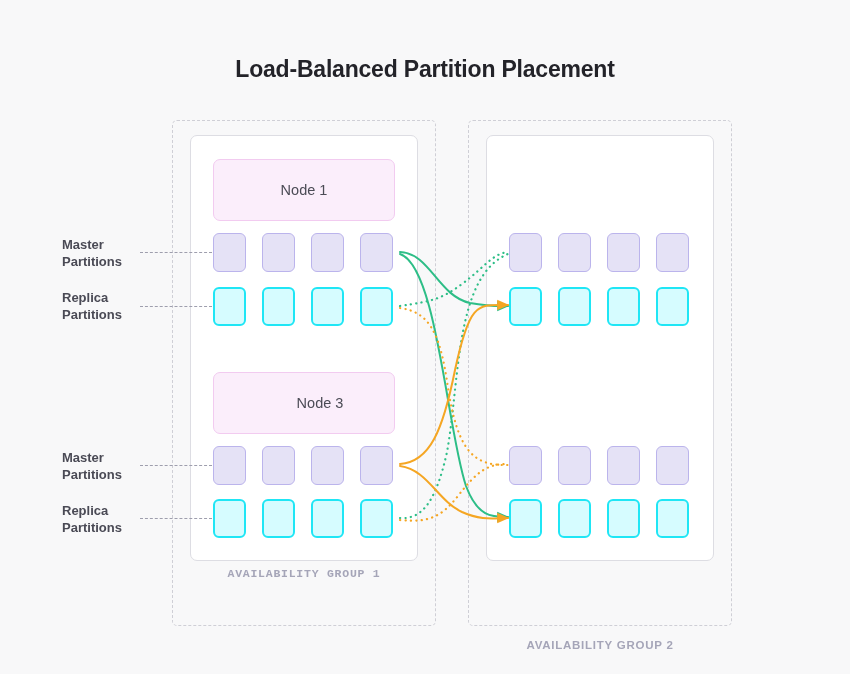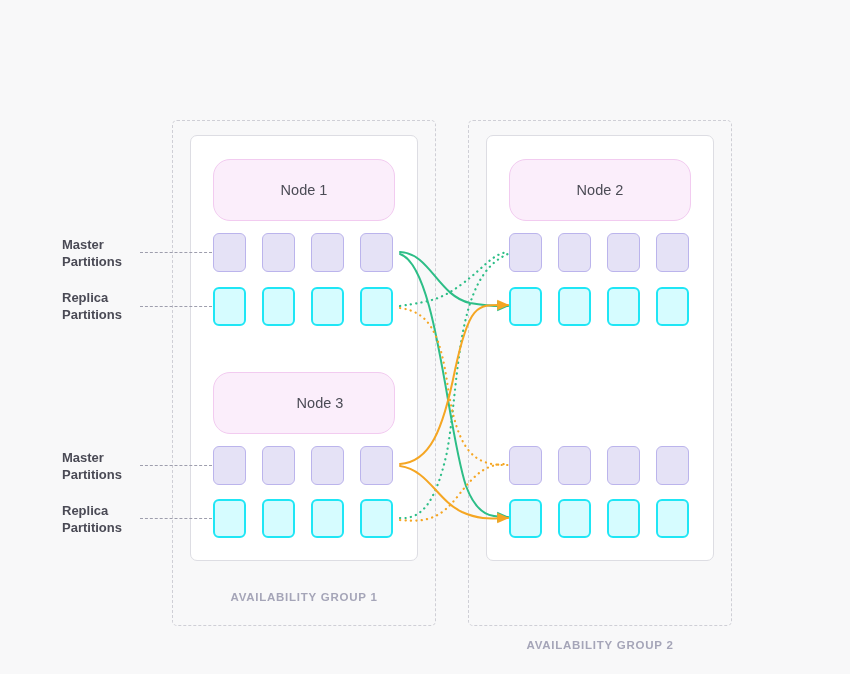--- a/index.html
+++ b/index.html
@@ -46,42 +46,42 @@
 
   .ag-caption {
     position: absolute;
     width: 264px;
     text-align: center;
     font-size: 11.5px;
     font-weight: bold;
     letter-spacing: 0.75px;
     color: #A5A5B8;
   }
-  #ag-caption-1 { left: 172px; top: 591px; }
+  #ag-caption-1 { left: 172px; top: 567px; font-family: Liberation Mono, monospace; }
   #ag-caption-2 { left: 468px; top: 591px; margin-top: 48px; }
 
   
   .ag-card {
     position: absolute;
     background: #FFFFFF;
     border: 1px solid #DDDDE3;
     border-radius: 7px;
     box-sizing: border-box;
   }
   #ag-card-1 { left: 190px; top: 135px; width: 228px; height: 426px; }
   #ag-card-2 { left: 486px; top: 135px; width: 228px; height: 426px; }
 
   
   .node-box {
     position: absolute;
     width: 182px;
     height: 62px;
     background: #FBEEFB;
     border: 1.5px solid #F2CBF0;
-    border-radius: 17px;
+    border-radius: 7px;
     box-sizing: border-box;
     display: flex;
     align-items: center;
     justify-content: center;
     font-size: 14.5px;
     color: #4B4B55;
   }
   #node-box-1 { left: 213px; top: 159px; }
   #node-box-2 { left: 509px; top: 159px; }
   #node-box-3 { left: 213px; top: 372px; padding-left: 32px; }
@@ -139,32 +139,30 @@
     height: 674px;
     pointer-events: none;
   }
   .flow { fill: none; stroke-linecap: round; }
 </style>
 </head>
 <body>
 
 <div id="stage">
 
+  <div id="title">Load-Balanced Partition Placement</div>
 
   <div class="ag-wrap" id="ag-wrap-1"></div>
   <div class="ag-wrap" id="ag-wrap-2"></div>
 
   <div class="ag-card" id="ag-card-1"></div>
   <div class="ag-card" id="ag-card-2"></div>
 
   <div class="node-box" id="node-box-1">
     <span>Node 1</span>
-  </div>
-  <div class="node-box" id="node-box-2">
-    <span>Node 2</span>
   </div>
   <div class="node-box" id="node-box-3">
     <span>Node 3</span>
   </div>
 
   <div id="partitions-layer">
       <div class="part master" style="left: 213px; top: 233px;"></div>
       <div class="part master" style="left: 262px; top: 233px;"></div>
       <div class="part master" style="left: 311px; top: 233px;"></div>
       <div class="part master" style="left: 360px; top: 233px;"></div>

